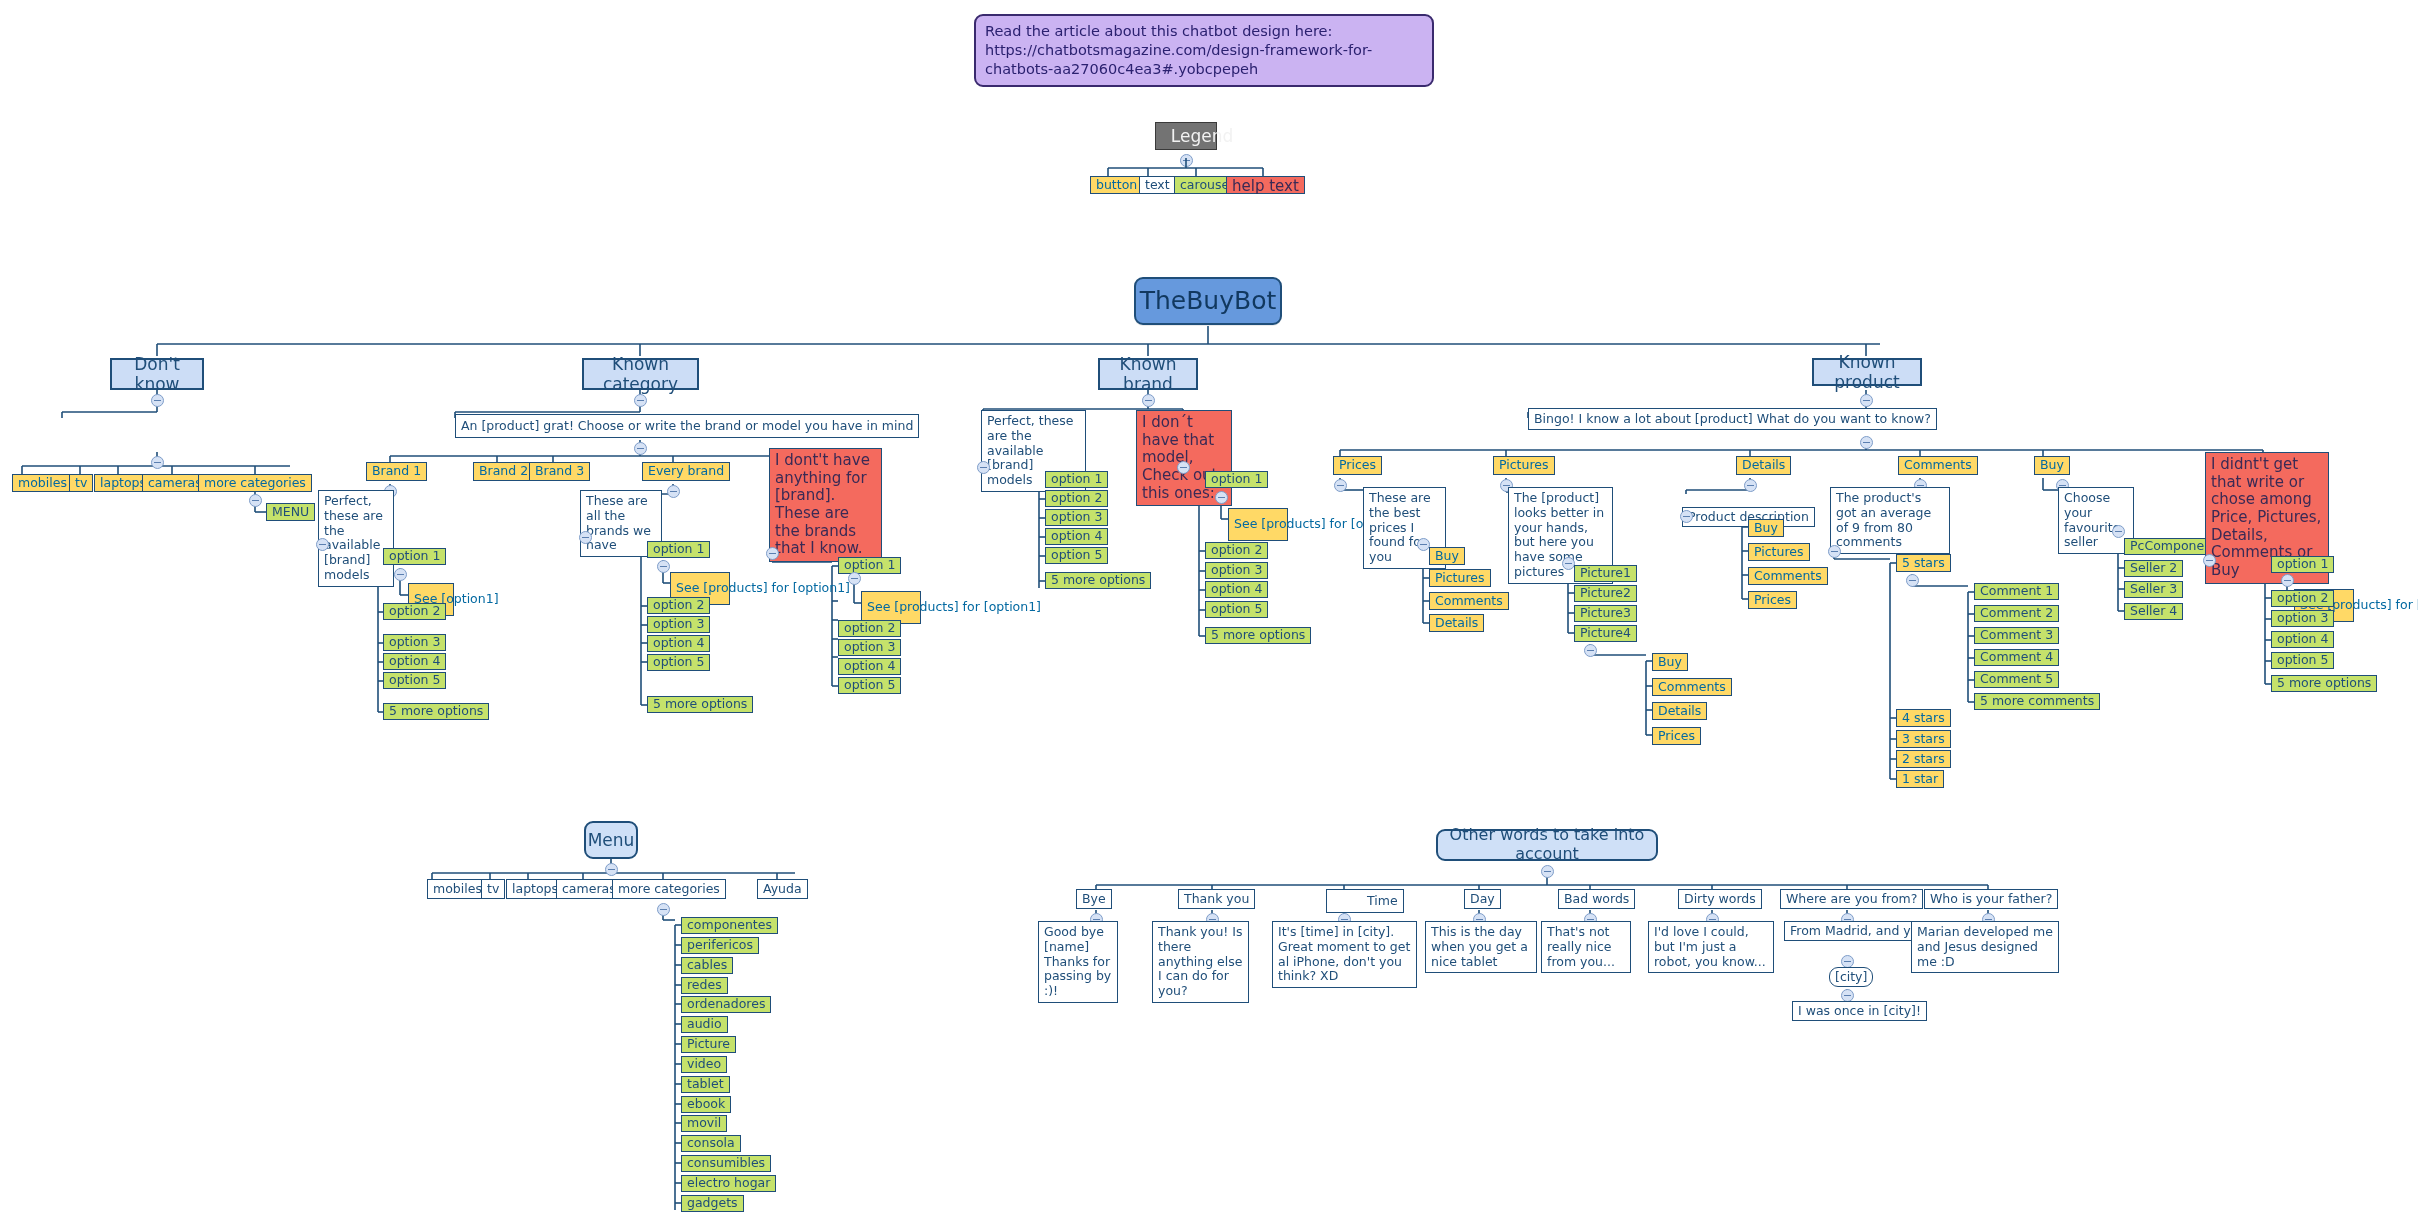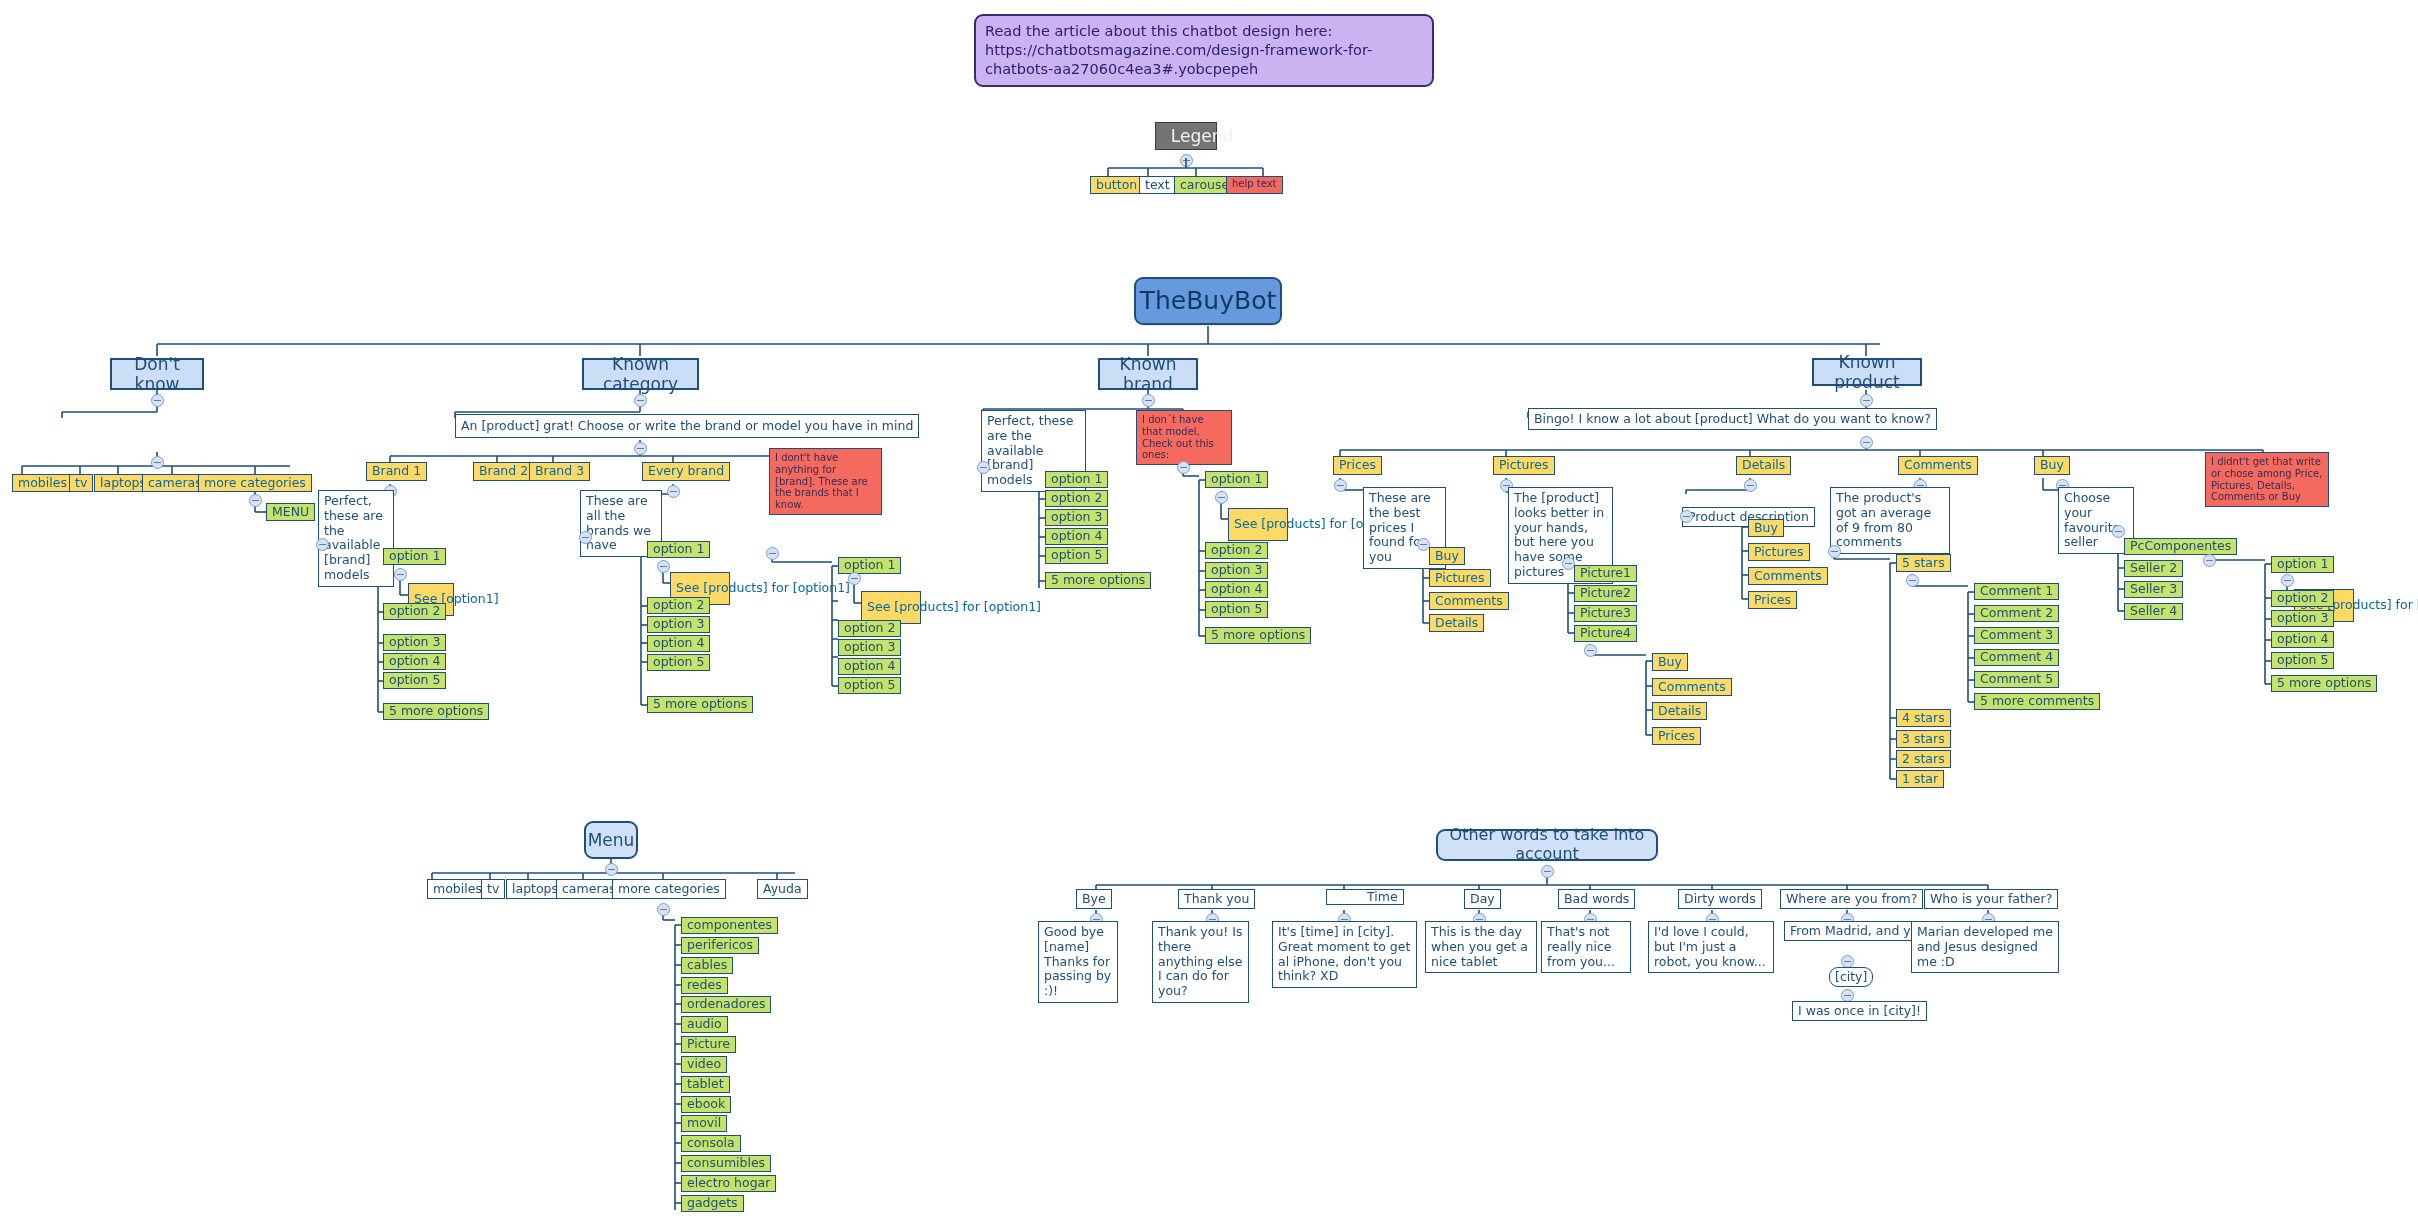--- a/index.html
+++ b/index.html
@@ -40,21 +40,21 @@
     font-size:12.5px;text-align:left;padding:8px 5px;white-space:nowrap;
     display:flex;align-items:center;
   }
   .k-carousel{
     background:#c5e26b;border:1.5px solid #1f4e79;color:#1f4e79;
     font-size:12.5px;text-align:left;padding:2px 5px;white-space:nowrap;
     display:flex;align-items:center;
   }
   .k-help{
     background:#f46a5e;border:1.5px solid #1f4e79;color:#3a2a55;
-    font-size:10px;text-align:left;padding:3px 5px;
+    font-size:15px;text-align:left;padding:3px 5px;
   }
   .k-note{
     background:#cbb3f2;border:2px solid #3a2a6e;border-radius:9px;
     color:#2b2170;font-size:14.5px;text-align:left;padding:6px 9px;
     line-height:1.32;
   }
   .k-legend{
     background:#737373;border:1px solid #3a3a3a;color:#f2f2f2;
     font-size:17px;text-align:right;
     display:flex;align-items:center;justify-content:center;padding-left:32px;
@@ -536,21 +536,21 @@
   <div class="handle" style="left:1541px;top:865px;"></div>
 
   <div class="node k-text center" style="left:1076px;top:889px;height:20px;">Bye</div>
   <div class="handle" style="left:1090px;top:913px;"></div>
   <div class="node k-text" style="left:1038px;top:921px;width:80px;">Good bye [name] Thanks for passing by :)!</div>
 
   <div class="node k-text center" style="left:1178px;top:889px;height:20px;">Thank you</div>
   <div class="handle" style="left:1206px;top:913px;"></div>
   <div class="node k-text" style="left:1152px;top:921px;width:97px;">Thank you! Is there anything else I can do for you?</div>
 
-  <div class="node k-text center" style="left:1326px;top:889px;height:16px;padding-left:40px;">Time</div>
+  <div class="node k-text center" style="left:1326px;top:889px;height:24px;padding-left:40px;">Time</div>
   <div class="handle" style="left:1338px;top:913px;"></div>
   <div class="node k-text" style="left:1272px;top:921px;width:145px;">It's [time] in [city]. Great moment to get al iPhone, don't you think? XD</div>
 
   <div class="node k-text center" style="left:1464px;top:889px;height:20px;">Day</div>
   <div class="handle" style="left:1473px;top:913px;"></div>
   <div class="node k-text" style="left:1425px;top:921px;width:112px;">This is the day when you get a nice tablet</div>
 
   <div class="node k-text center" style="left:1558px;top:889px;height:20px;">Bad words</div>
   <div class="handle" style="left:1584px;top:913px;"></div>
   <div class="node k-text" style="left:1541px;top:921px;width:90px;">That's not really nice from you...</div>

